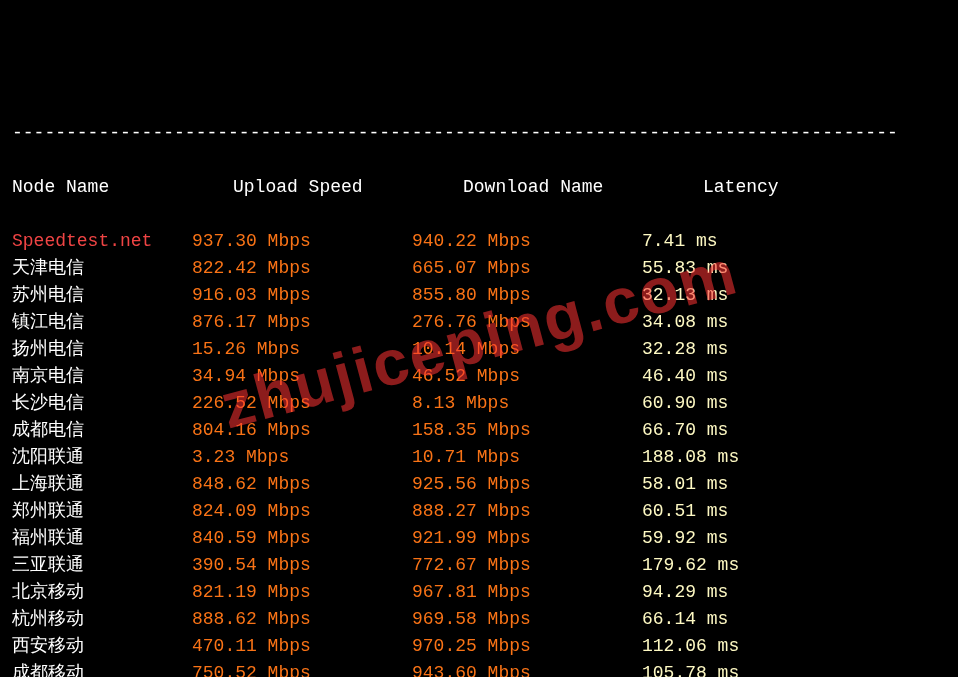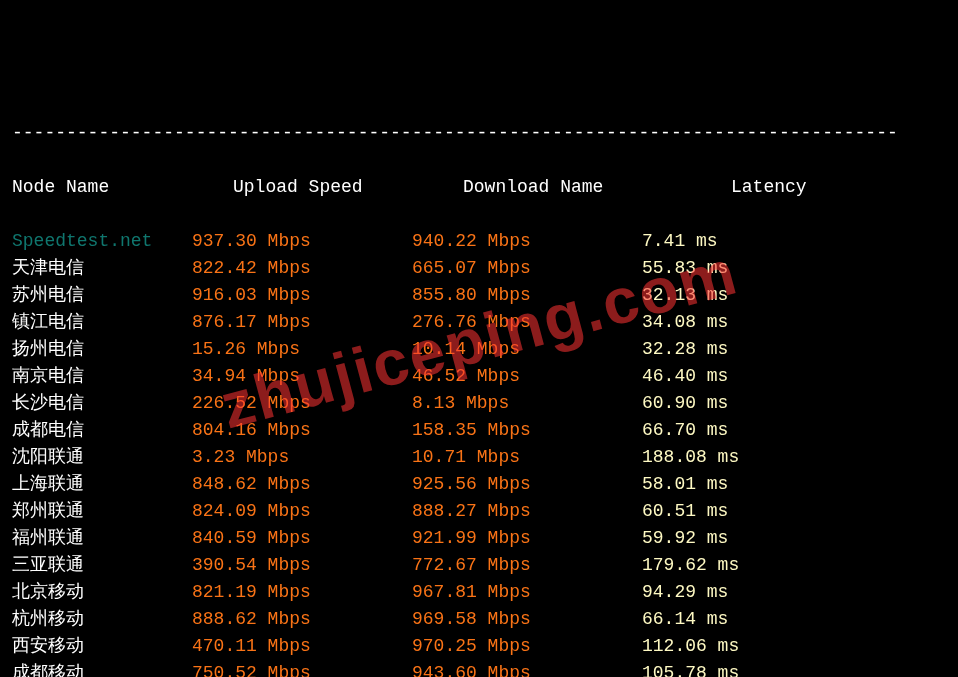--- a/index.html
+++ b/index.html
@@ -25,23 +25,23 @@
       letter-spacing: 0;
       overflow: hidden;
       white-space: nowrap;
     }
     .header-row span {
       display: inline-block;
     }
     .col-node { width: 200px; }
     .col-upload { width: 230px; margin-left: 21px; }
     .col-download { width: 240px; }
-    .col-latency { width: 140px; margin-left: 28px; }
+    .col-latency { width: 140px; }
     .white { color: #ffffff; }
-    .yellow { color: #0f766e; }
+    .yellow { color: #ef4444; }
     .green { color: #f97316; }
     .red { color: #f97316; }
     .cyan { color: #fef9c3; }
     .row { display: block; }
     .row span { display: inline-block; }
     .node-cell { width: 180px; }
     .upload-cell { width: 220px; }
     .download-cell { width: 230px; }
     .latency-cell { width: 140px; }
     .watermark {

